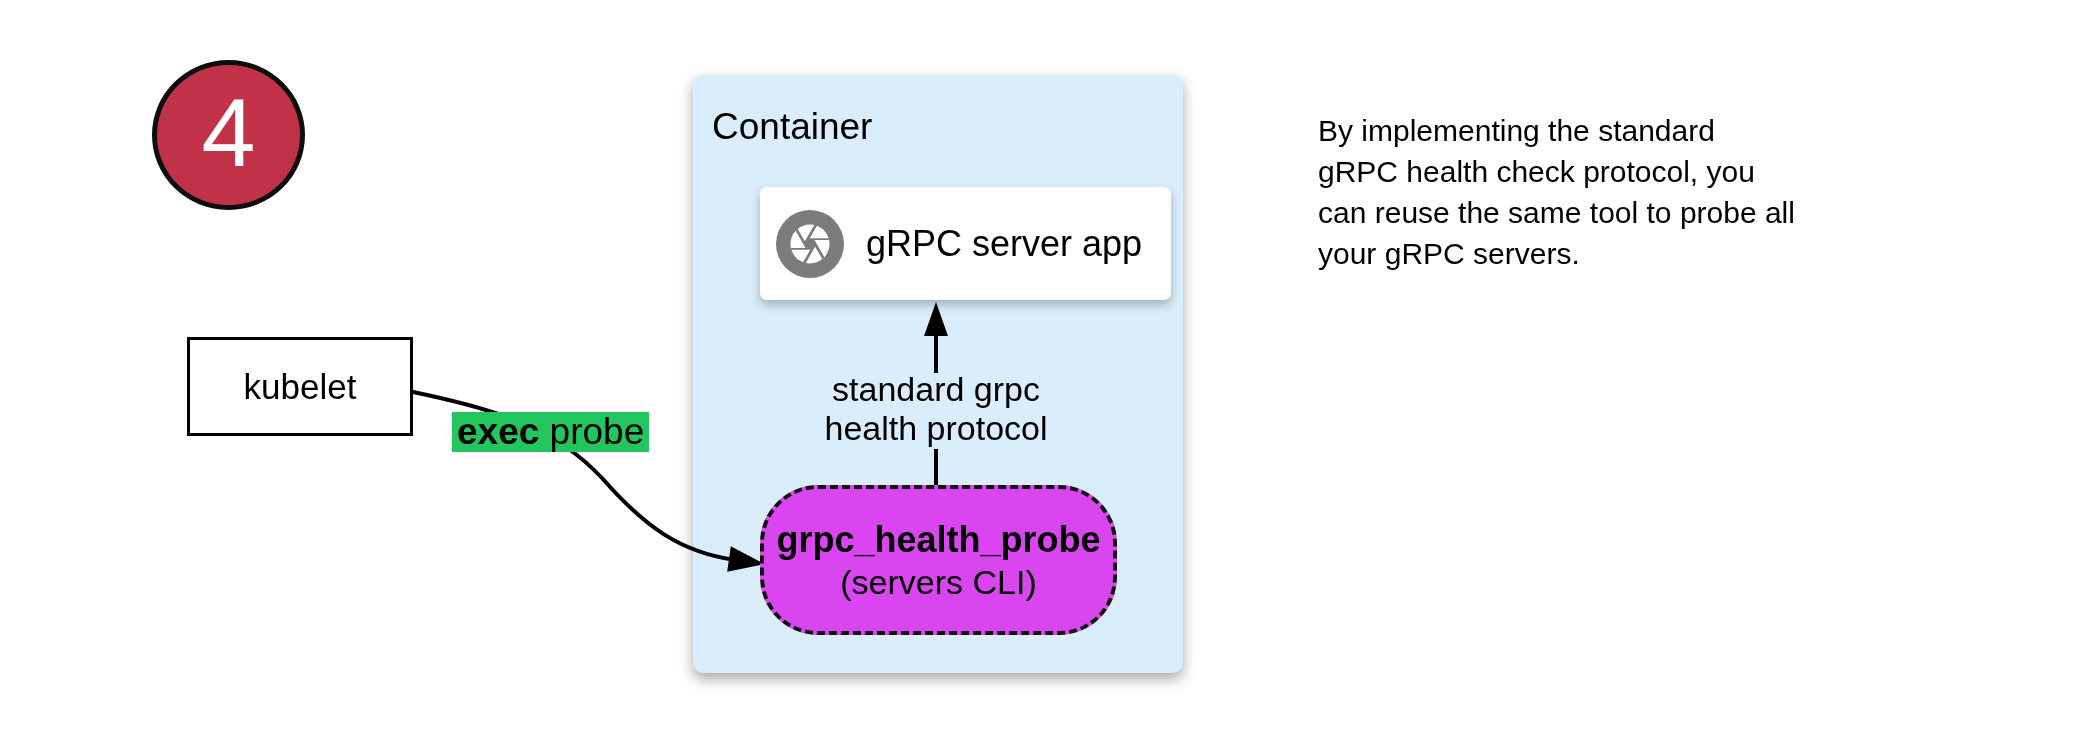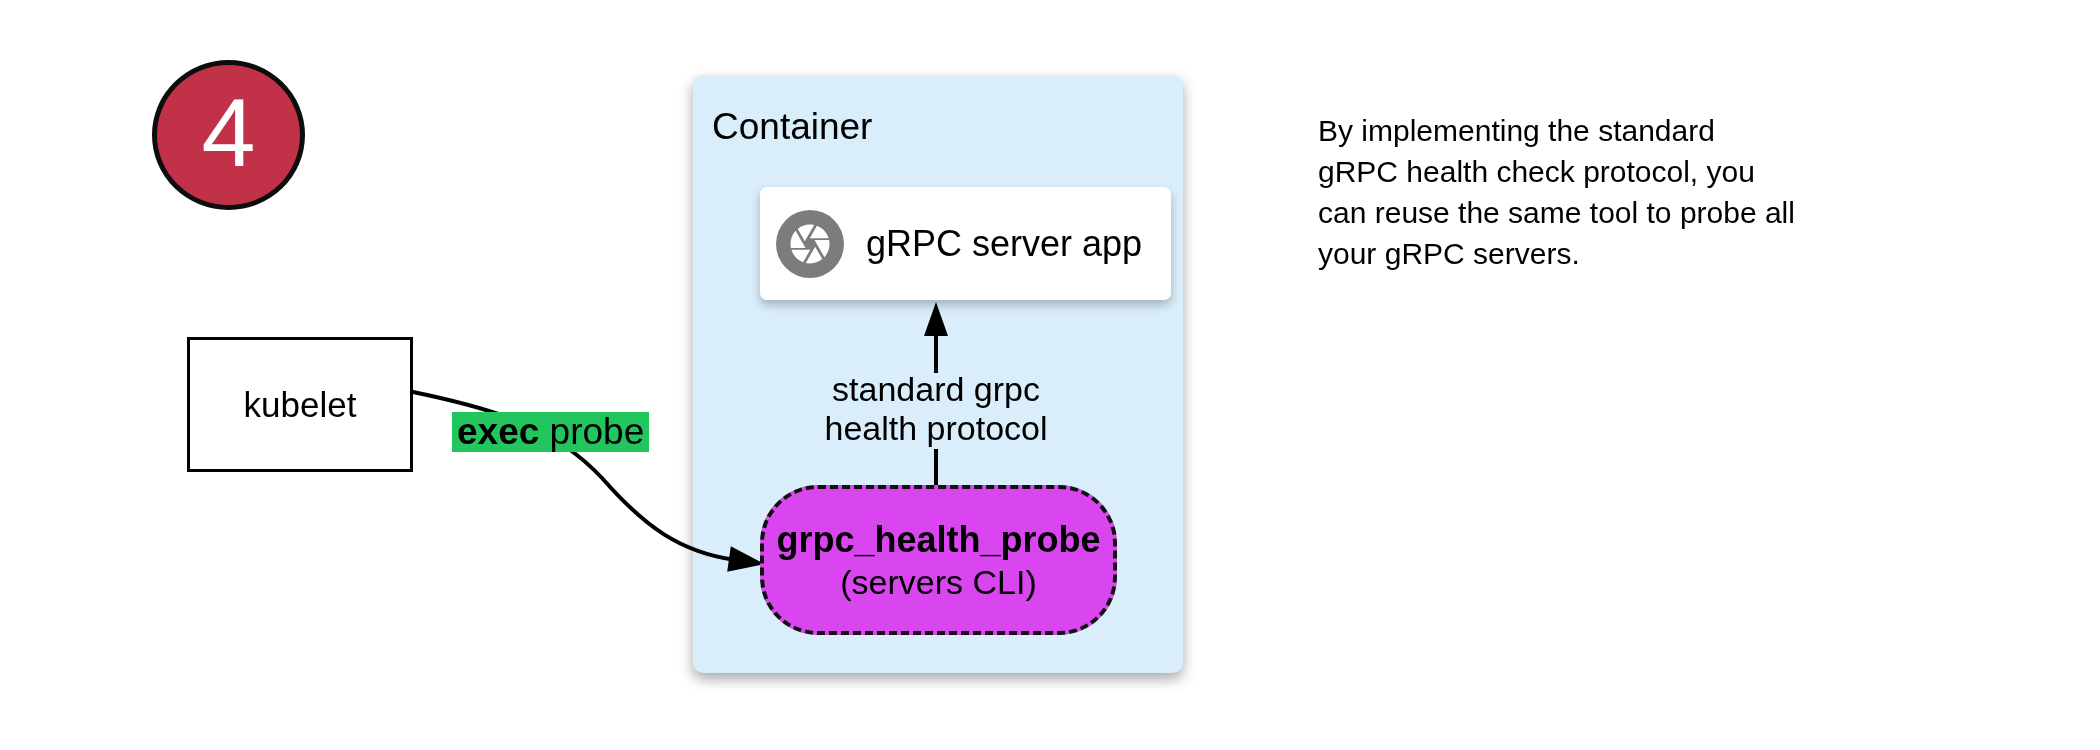--- a/index.html
+++ b/index.html
@@ -13,21 +13,21 @@
   
   #badge{
     left:152px;top:60px;width:153px;height:150px;border-radius:50%;
     background:#C13148;border:5px solid #0d0d0d;box-sizing:border-box;
     display:flex;align-items:center;justify-content:center;z-index:2;
   }
   #badge .num{color:#ffffff;font-size:97px;line-height:1;transform:translateY(-3px);}
 
   
   #kubelet{
-    left:187px;top:337px;width:226px;height:135px;background:#ffffff;
+    left:187px;top:337px;width:226px;height:99px;background:#ffffff;
     border:3px solid #000;box-sizing:border-box;
     display:flex;align-items:center;justify-content:center;
     font-size:35px;z-index:2;
   }
 
   
   #curve-svg{left:405px;top:380px;width:380px;height:200px;overflow:visible;z-index:1;}
 
   #exec-label{
     left:452px;top:412px;background:#22c55e;padding:0 5px;

